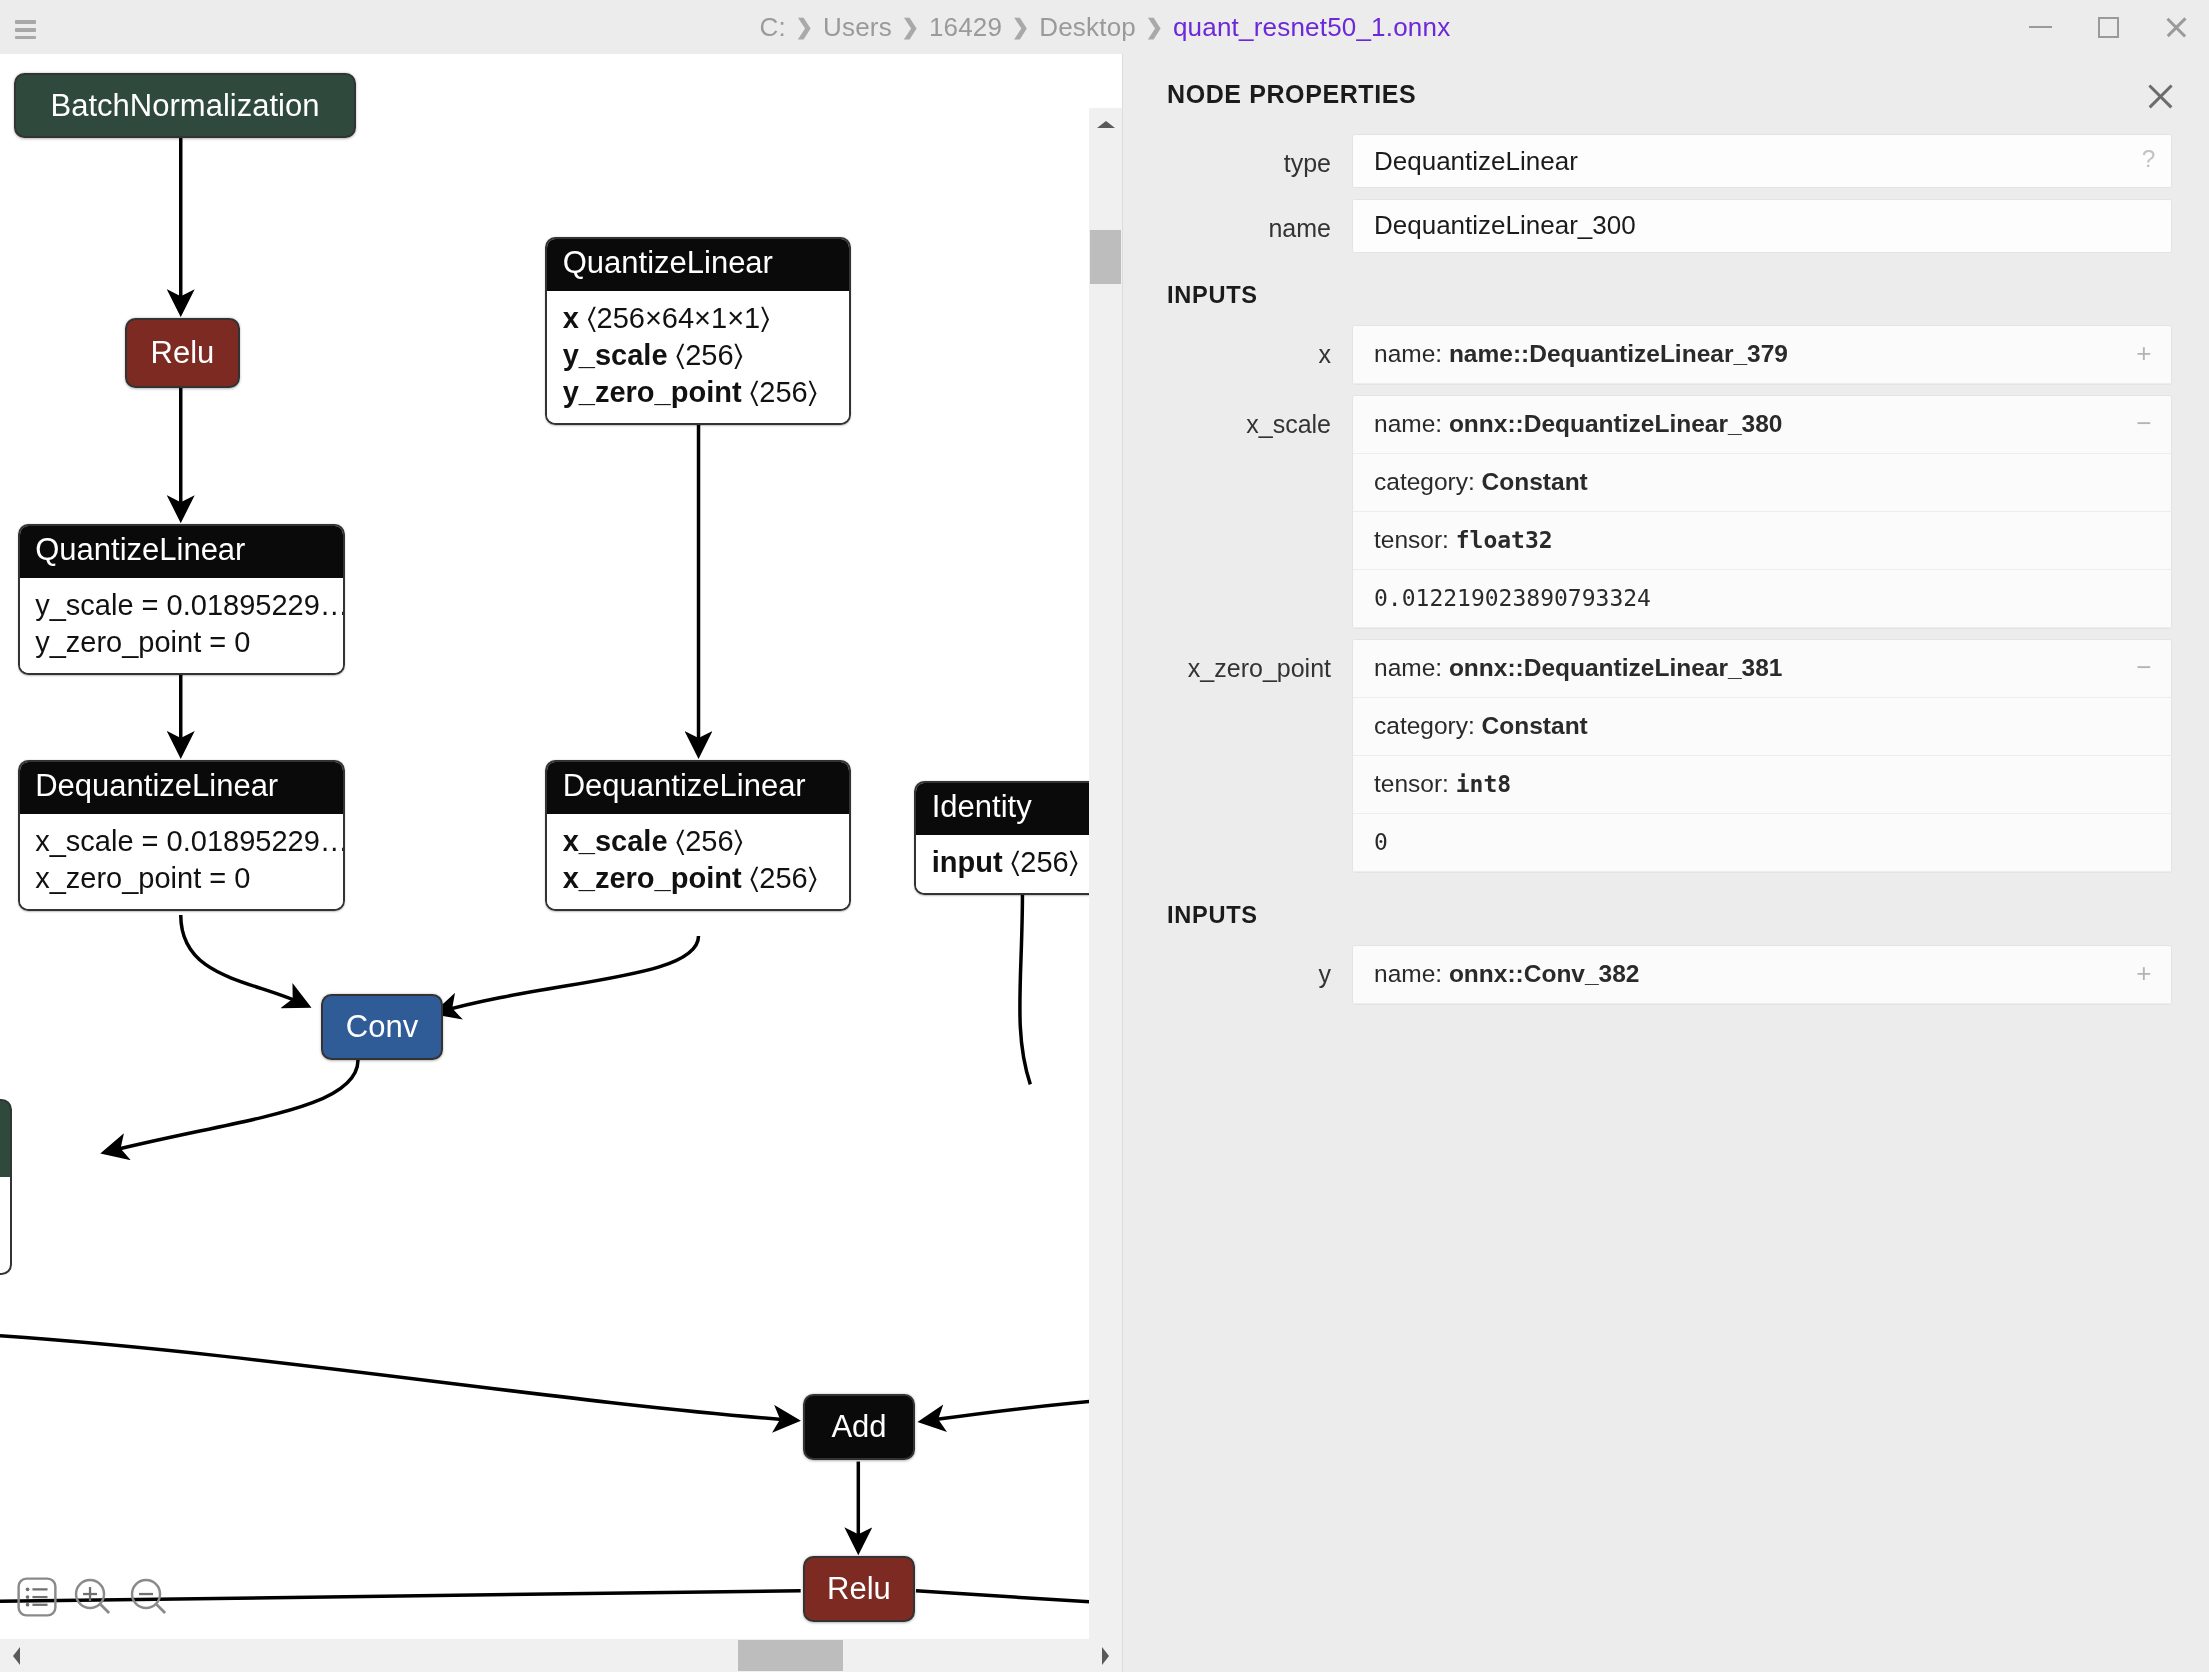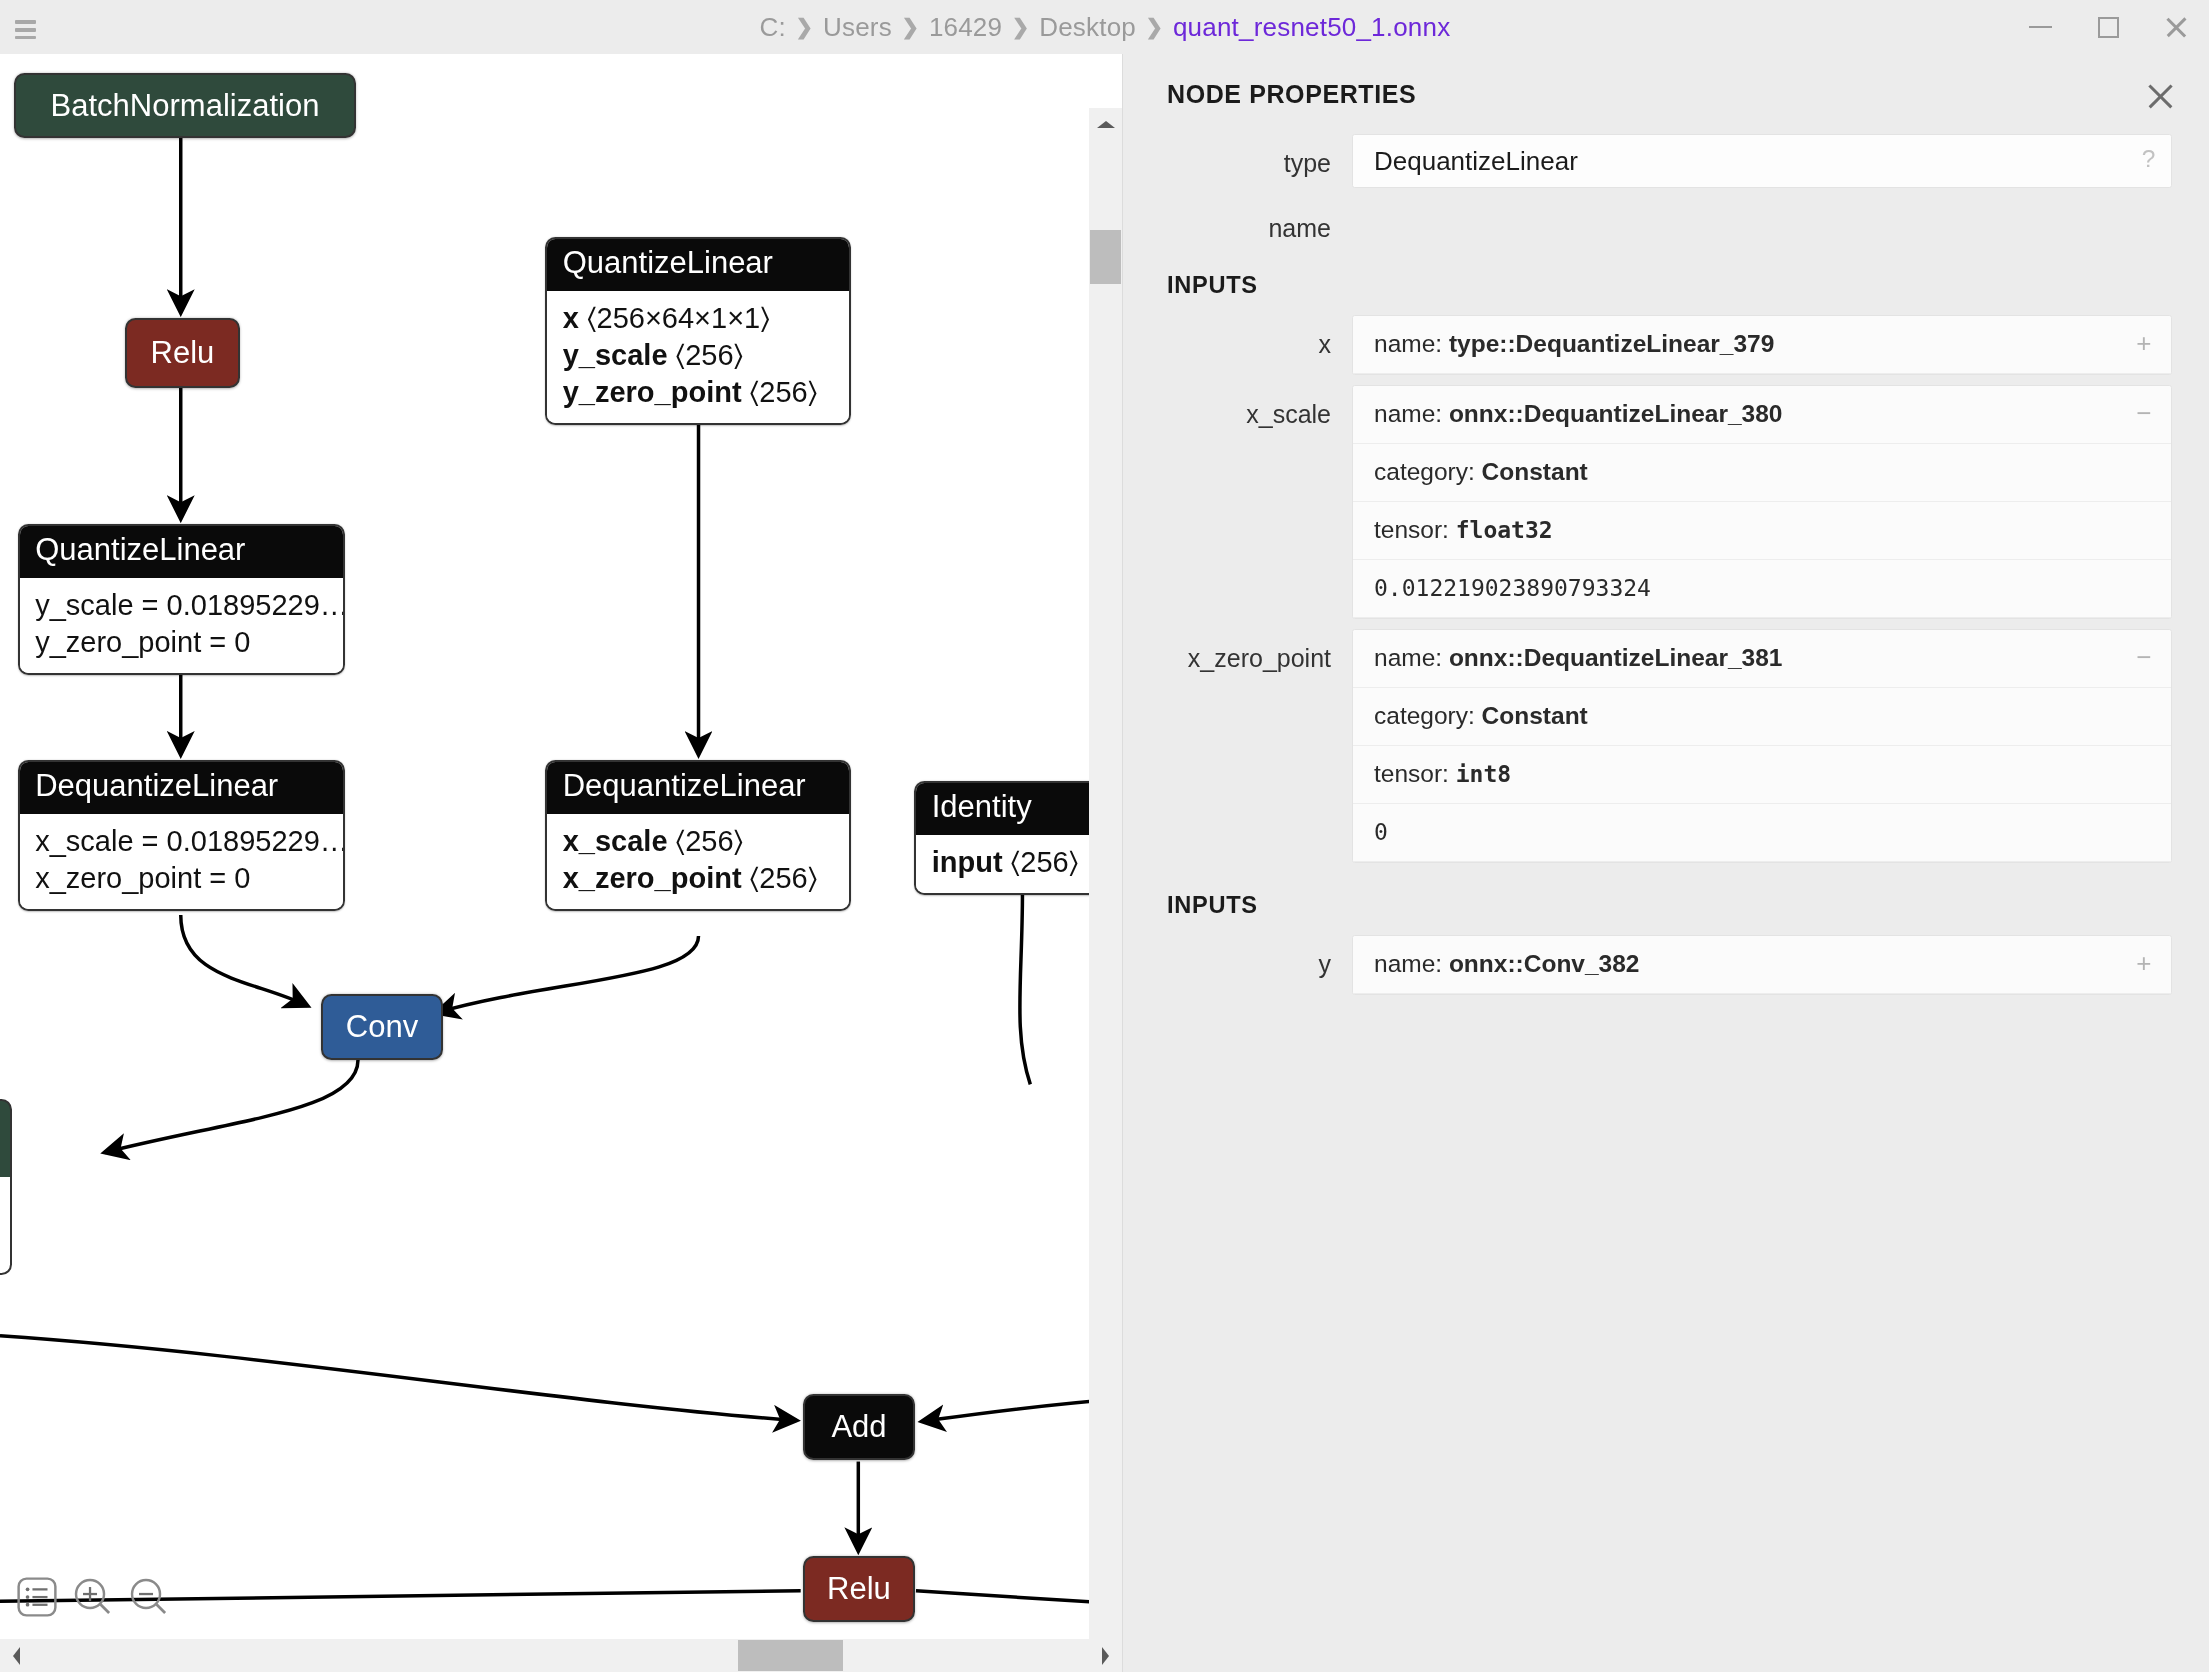--- a/index.html
+++ b/index.html
@@ -438,29 +438,30 @@
     <div id="sb-close"></div>
   </div>
 
   <div id="sb-props">
       <div class="prop-row">
         <div class="prop-label">type</div>
         <div class="prop-value plain">DequantizeLinear<span class="help-btn">?</span></div>
       </div>
       <div class="prop-row">
         <div class="prop-label">name</div>
+        <div class="prop-value plain">DequantizeLinear_300</div>
       </div>
     </div>
 
   <div class="sb-section-title">INPUTS</div>
   <div id="sb-inputs">
       <div class="prop-row">
         <div class="prop-label">x</div>
         <div class="prop-value">
-          <div class="sub-line"><span>name: </span><span style="font-weight: bold;">type::DequantizeLinear_379</span></div>
+          <div class="sub-line"><span>name: </span><span style="font-weight: bold;">name::DequantizeLinear_379</span></div>
           <div class="toggle-btn">+</div>
         </div>
       </div>
       <div class="prop-row">
         <div class="prop-label">x_scale</div>
         <div class="prop-value">
           <div class="sub-line"><span>name: </span><span style="font-weight: bold;">onnx::DequantizeLinear_380</span></div>
           <div class="sub-line"><span>category: </span><span style="font-weight: bold;">Constant</span></div>
           <div class="sub-line"><span>tensor: </span><span class="mono-b">float32</span></div>
           <div class="sub-line"><span class="mono">0.012219023890793324</span></div>

